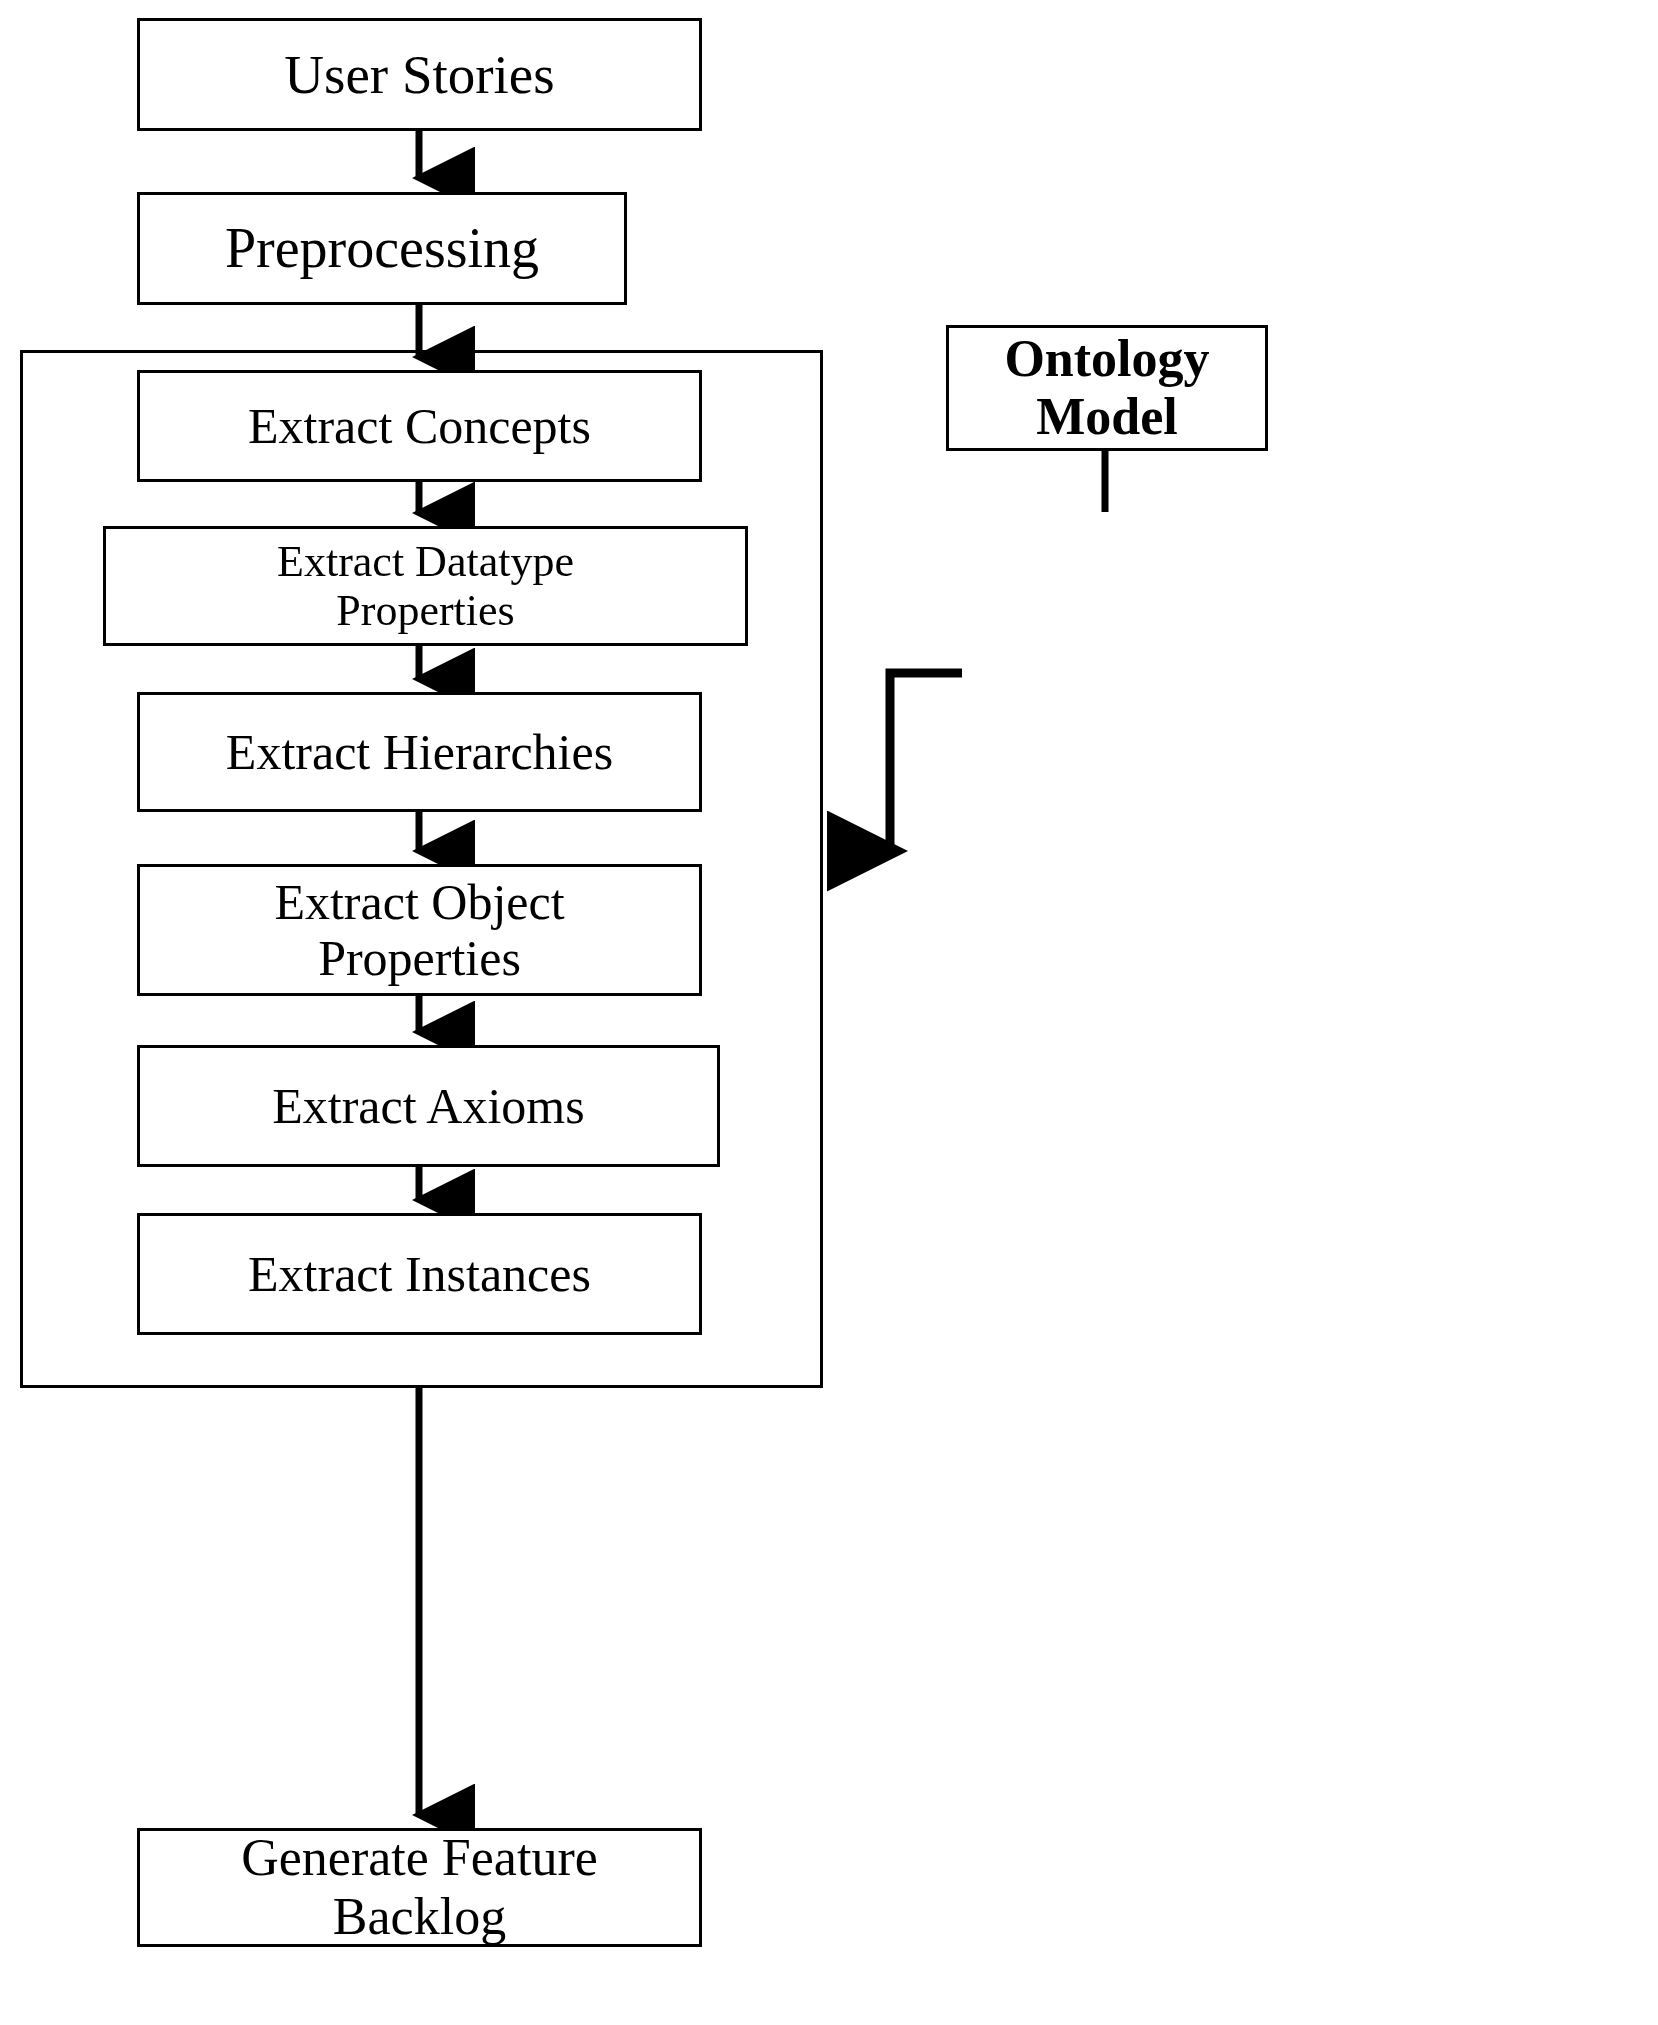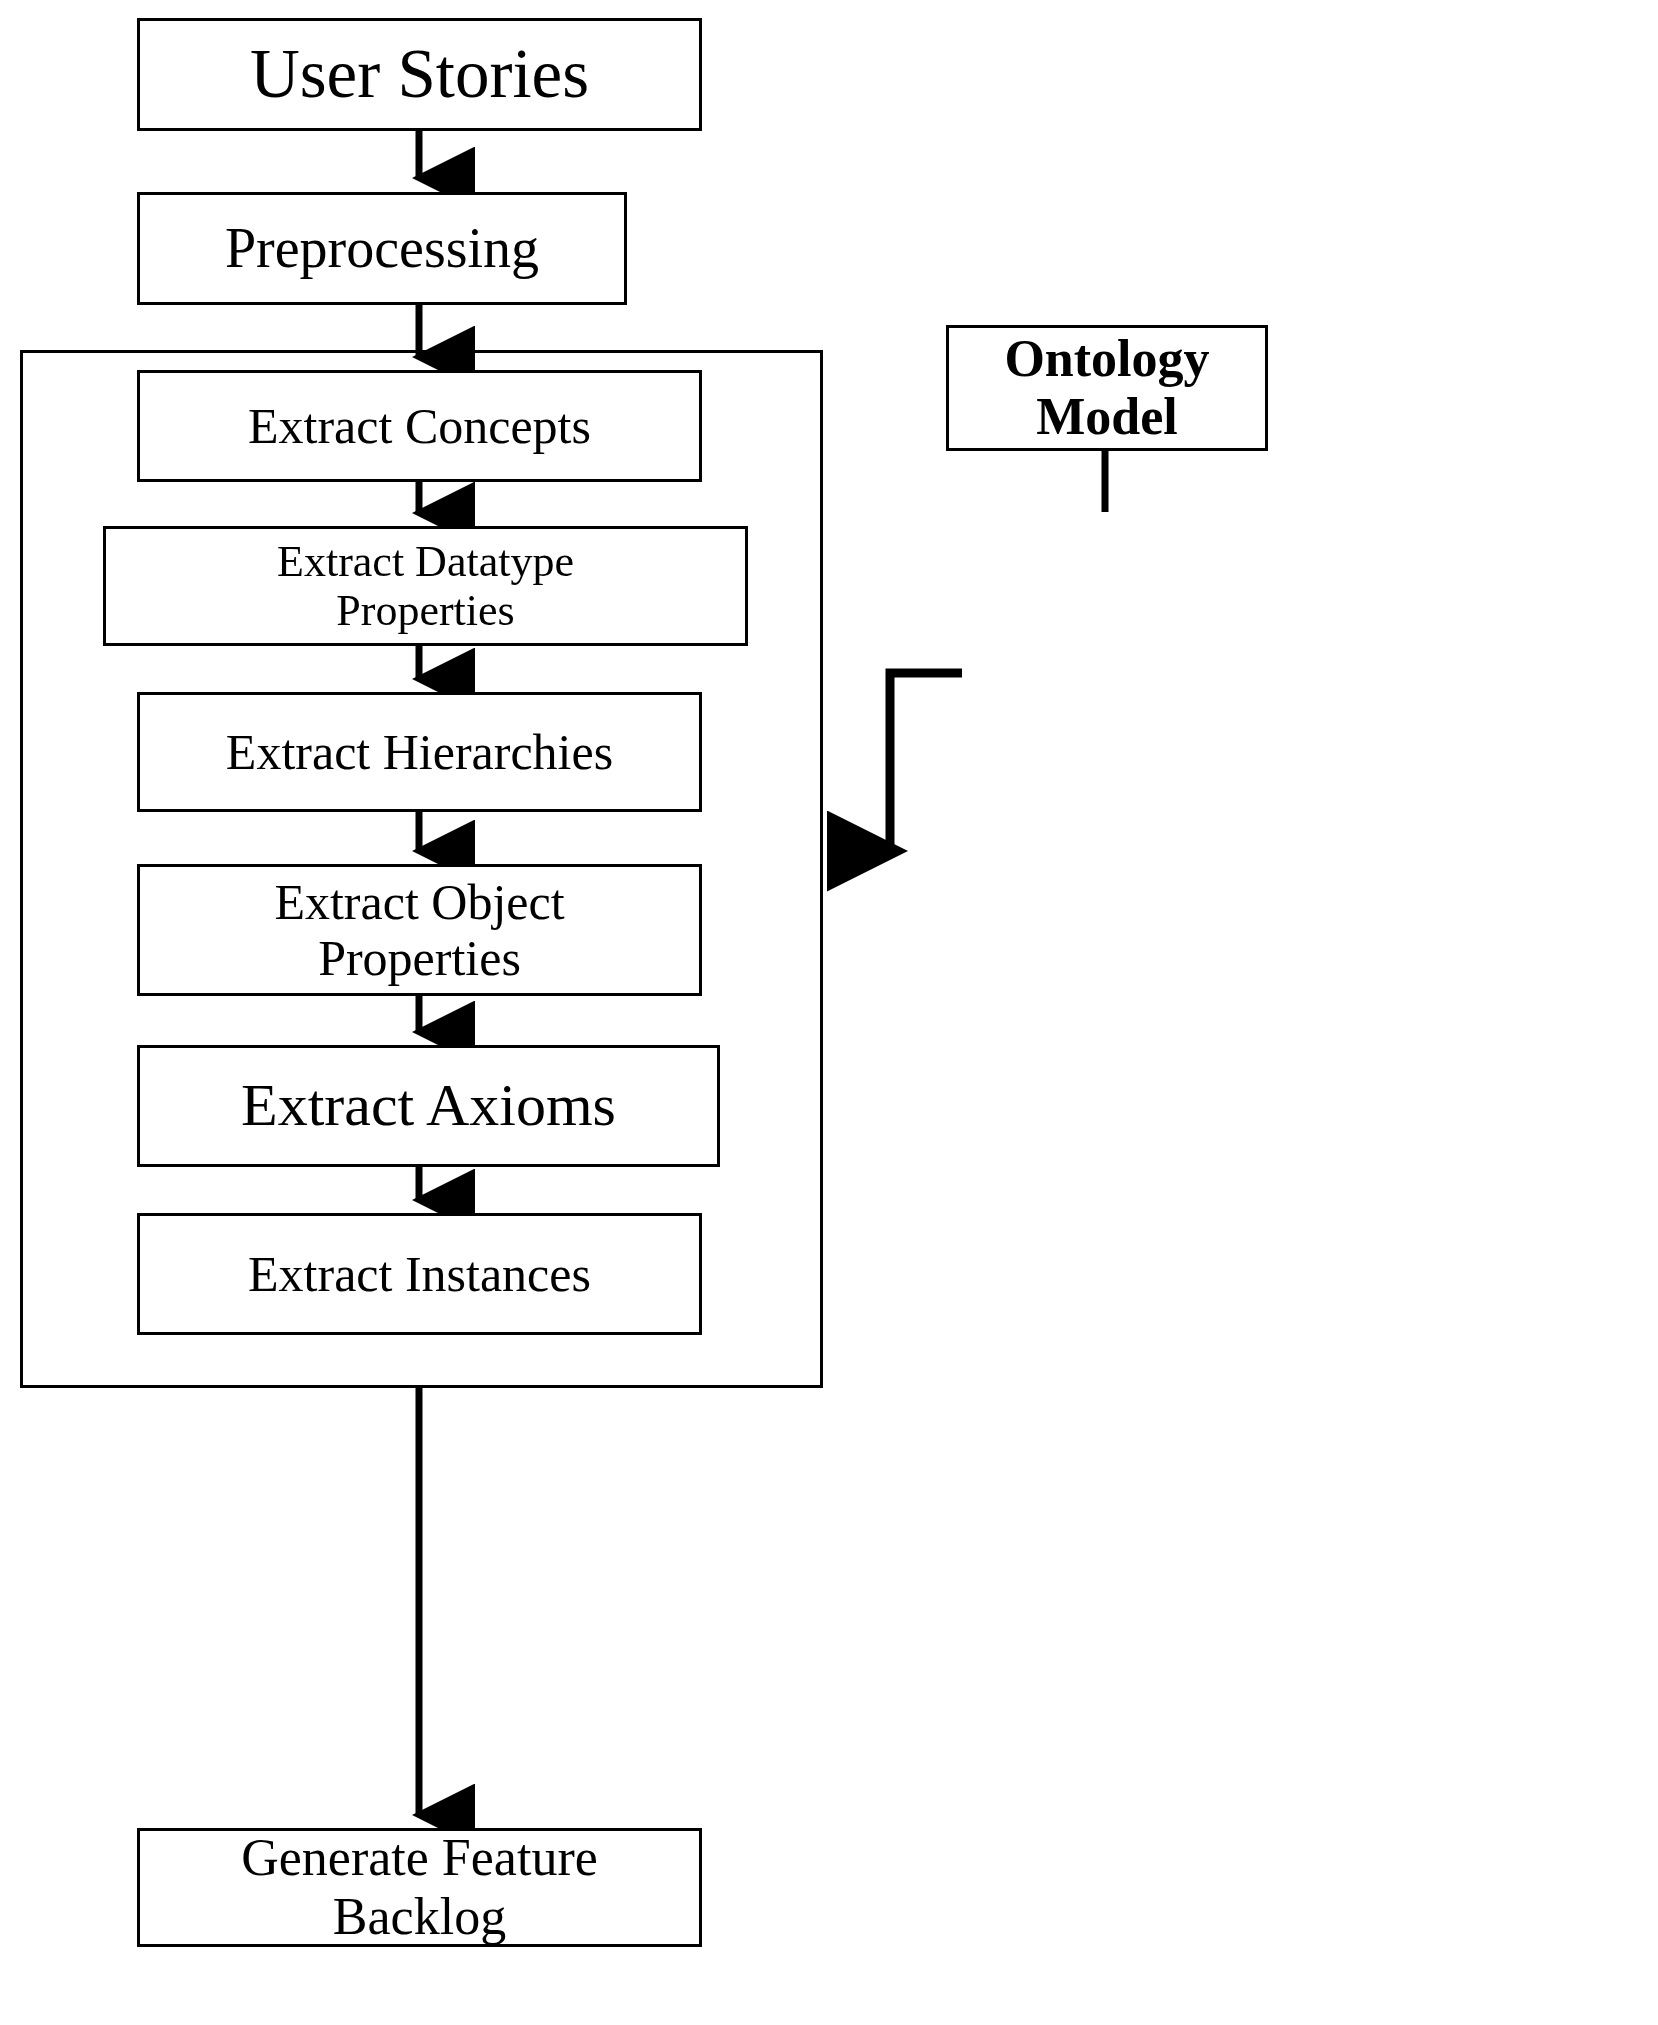--- a/index.html
+++ b/index.html
@@ -89,21 +89,21 @@
     </g>
 
     <g stroke="#000000" stroke-width="7" fill="none">
       <line x1="1105" y1="451" x2="1105" y2="512"></line>
     </g>
 
     <path d="M 962 673 L 890 673 L 890 851" stroke="#000000" stroke-width="9" fill="none"></path>
     <path d="M 890 851 L 836 851" stroke="#000000" stroke-width="9" fill="none" marker-end="url(#arrowLeft)"></path>
   </svg>
 
-  <div class="node" style="left:137px; top:18px; width:565px; height:113px; font-size:69px;">
+  <div class="node" style="left:137px; top:18px; width:565px; height:113px; font-size:55px;">
     <span class="label">User Stories</span>
   </div>
 
   <div class="node" style="left:137px; top:192px; width:490px; height:113px; font-size:56px;">
     <span class="label">Preprocessing</span>
   </div>
 
   <div class="node" style="left:137px; top:370px; width:565px; height:112px; font-size:50px;">
     <span class="label">Extract Concepts</span>
   </div>
@@ -115,21 +115,21 @@
 
   <div class="node" style="left:137px; top:692px; width:565px; height:120px; font-size:50px;">
     <span class="label">Extract Hierarchies</span>
   </div>
 
   <div class="node" style="left:137px; top:864px; width:565px; height:132px; font-size:50px;">
     <span class="label">Extract Object
 Properties</span>
   </div>
 
-  <div class="node" style="left:137px; top:1045px; width:583px; height:122px; font-size:60px;">
+  <div class="node" style="left:137px; top:1045px; width:583px; height:122px; font-size:50px;">
     <span class="label">Extract Axioms</span>
   </div>
 
   <div class="node" style="left:137px; top:1213px; width:565px; height:122px; font-size:50px;">
     <span class="label">Extract Instances</span>
   </div>
 
   <div class="node" style="left:137px; top:1828px; width:565px; height:119px; font-size:52px;">
     <span class="label">Generate Feature
 Backlog</span>

